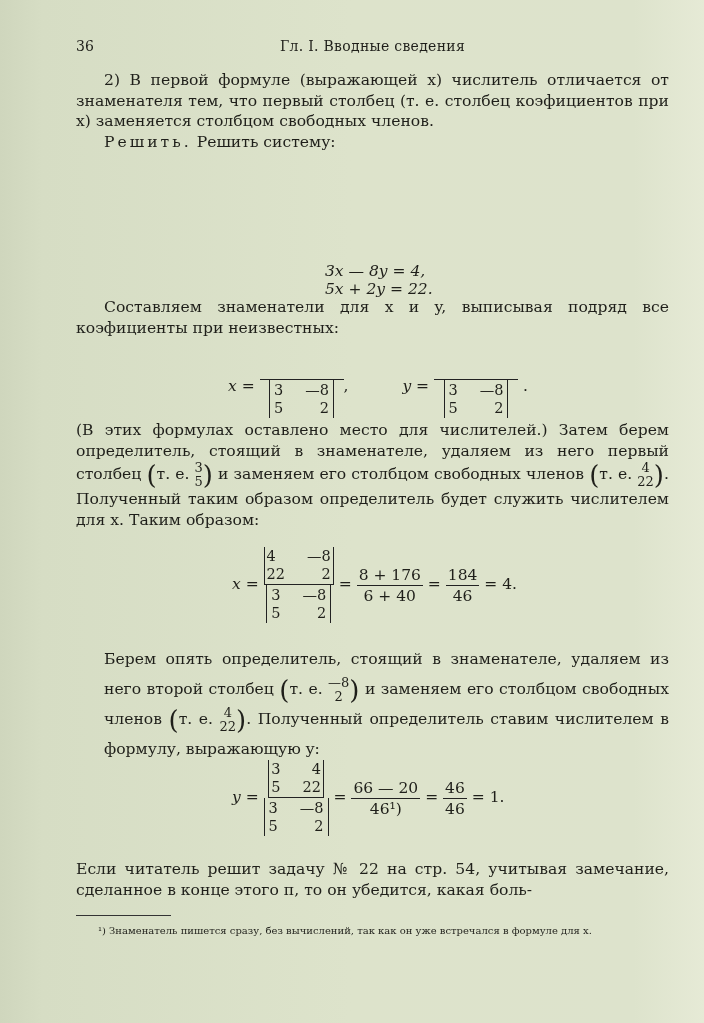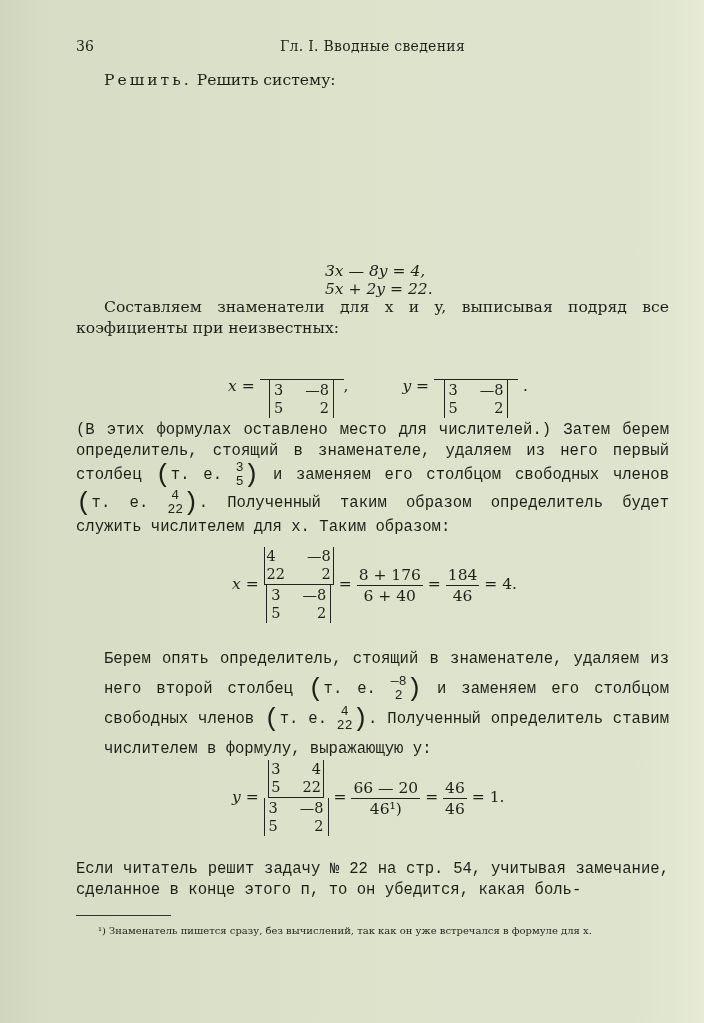--- a/index.html
+++ b/index.html
@@ -9,21 +9,21 @@
     font-family: "DejaVu Serif", "Liberation Serif", serif;
     color:#1f1f1a;
     position:relative;
   }
   .page { position:absolute; left:0; top:0; width:704px; height:1023px; }
   .runhead { position:absolute; top:38px; left:76px; width:593px; height:20px; font-size:14px; }
   .runhead .num { position:absolute; left:0; top:0; }
   .runhead .title { position:absolute; left:0; right:0; text-align:center; letter-spacing:0.3px; }
   .text { position:absolute; left:76px; width:593px; font-size:15.6px; line-height:20.5px; text-align:justify; }
   .text p { margin:0; text-indent:28px; }
-  .text p.noind { text-indent:0;font-family:Liberation Mono, monospace; }
+  .text p.noind { text-indent:0; }
   .i { font-style:italic; }
   .sp { letter-spacing:3px; }
   .eq { position:absolute; font-size:15.5px; white-space:nowrap; }
   .frac { display:inline-flex; flex-direction:column; align-items:center; vertical-align:middle; }
   .frac .num { border-bottom:1.2px solid #222; padding:0 2px 1px; }
   .frac .den { padding-top:1px; }
   .det { display:inline-grid; grid-template-columns:auto auto; column-gap:22px; border-left:1.3px solid #222; border-right:1.3px solid #222; padding:1px 4px; line-height:18px; font-size:14.5px; }
   .det span:nth-child(2n) { text-align:right; }
   .blank { display:inline-block; height:18px; }
   .col { display:inline-flex; flex-direction:column; line-height:14px; font-size:13px; vertical-align:middle; text-align:center; }
@@ -36,20 +36,21 @@
 <body>
 
 <div class="page">
 
   <div class="runhead">
     <span class="num">36</span>
     <span class="title">Гл. I. Вводные сведения</span>
   </div>
 
   <div class="text" style="top:70px;">
+    <p>2) В первой формуле (выражающей x) числитель отличается от знаменателя тем, что первый столбец (т. е. столбец коэфициентов при x) заменяется столбцом свободных членов.</p>
     <p><span class="sp">Решить.</span> <span>Решить систему:</span></p>
   </div>
 
   <div class="eq i" style="top:262px; left:325px; line-height:18px;">
     <div>3x — 8y = 4,</div>
     <div>5x + 2y = 22.</div>
   </div>
 
   <div class="text" style="top:297px;">
     <p>Составляем знаменатели для x и y, выписывая подряд все коэфициенты при неизвестных:</p>

